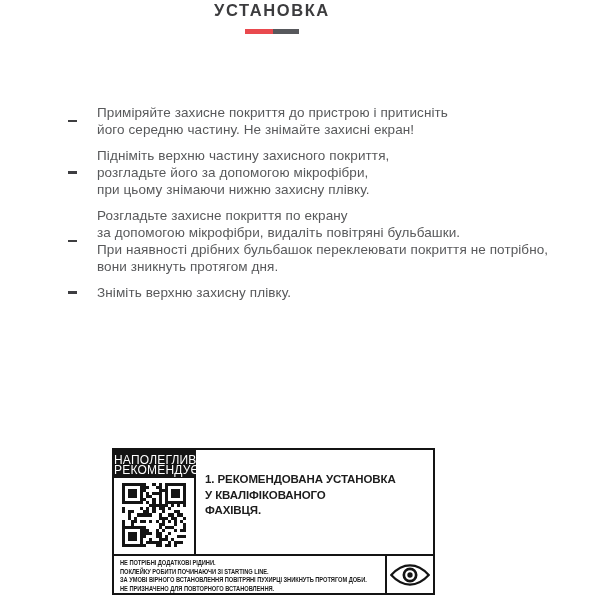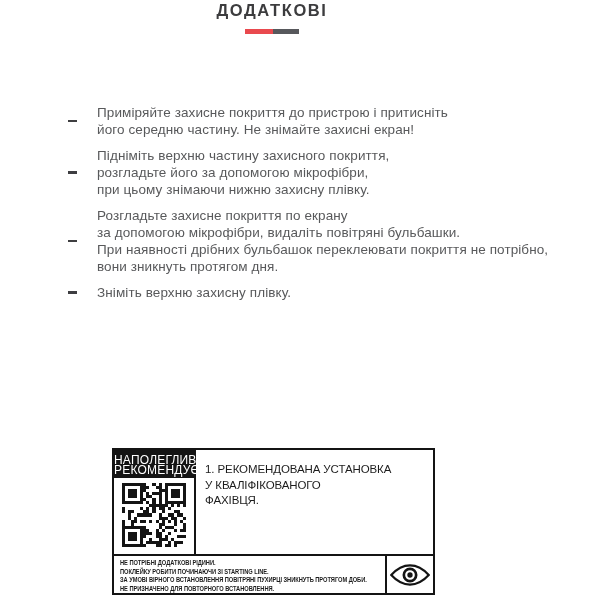--- a/index.html
+++ b/index.html
@@ -42,42 +42,42 @@
     width:82px;flex:0 0 82px;border-right:2px solid #141414;
     display:flex;flex-direction:column;align-items:center;box-sizing:border-box;
   }
   .badge{
     width:100%;height:28px;background:#141414;color:#ffffff;
     font-size:12px;font-weight:400;line-height:10px;text-align:center;
     padding-top:5px;box-sizing:border-box;white-space:pre-line;letter-spacing:0.2px;
   }
   .qr{width:64px;height:64px;margin-top:5px;display:block;}
   .rec-right{
-    flex:1;padding:12px 6px 0 9px;color:#1c1c1c;
-    font-size:11.5px;font-weight:400;line-height:15.5px;
+    flex:1;padding:22px 6px 0 9px;color:#1c1c1c;
+    font-size:11.5px;font-weight:700;line-height:15.5px;
   }
   .rec-item{white-space:pre-line;margin-bottom:11px;letter-spacing:-0.1px;}
   .rec-bottom{display:flex;height:37px;border-top:2px solid #141414;}
   .fine{flex:1;overflow:hidden;padding:3px 0 0 6px;}
   .fine-in{
     transform:scaleX(0.84);transform-origin:0 0;width:119%;
     font-size:6.8px;font-weight:700;line-height:8.6px;color:#1c1c1c;
     letter-spacing:-0.05px;
   }
   .eye-cell{
     width:48px;flex:0 0 48px;border-left:2px solid #141414;
     display:flex;align-items:center;justify-content:center;box-sizing:border-box;
   }
 </style>
 </head>
 <body>
 
 <div class="page">
 
-  <div class="title">ДОДАТКОВІ</div>
+  <div class="title">УСТАНОВКА</div>
 
   <div class="title-divider">
     <span class="half red" style="background: rgb(233, 73, 78);"></span>
     <span class="half dark" style="background: rgb(87, 88, 92);"></span>
   </div>
 
   <div class="list">
       <div class="item">
         <span class="dash"></span>
         <div class="txt">Приміряйте захисне покриття до пристрою і притисніть

